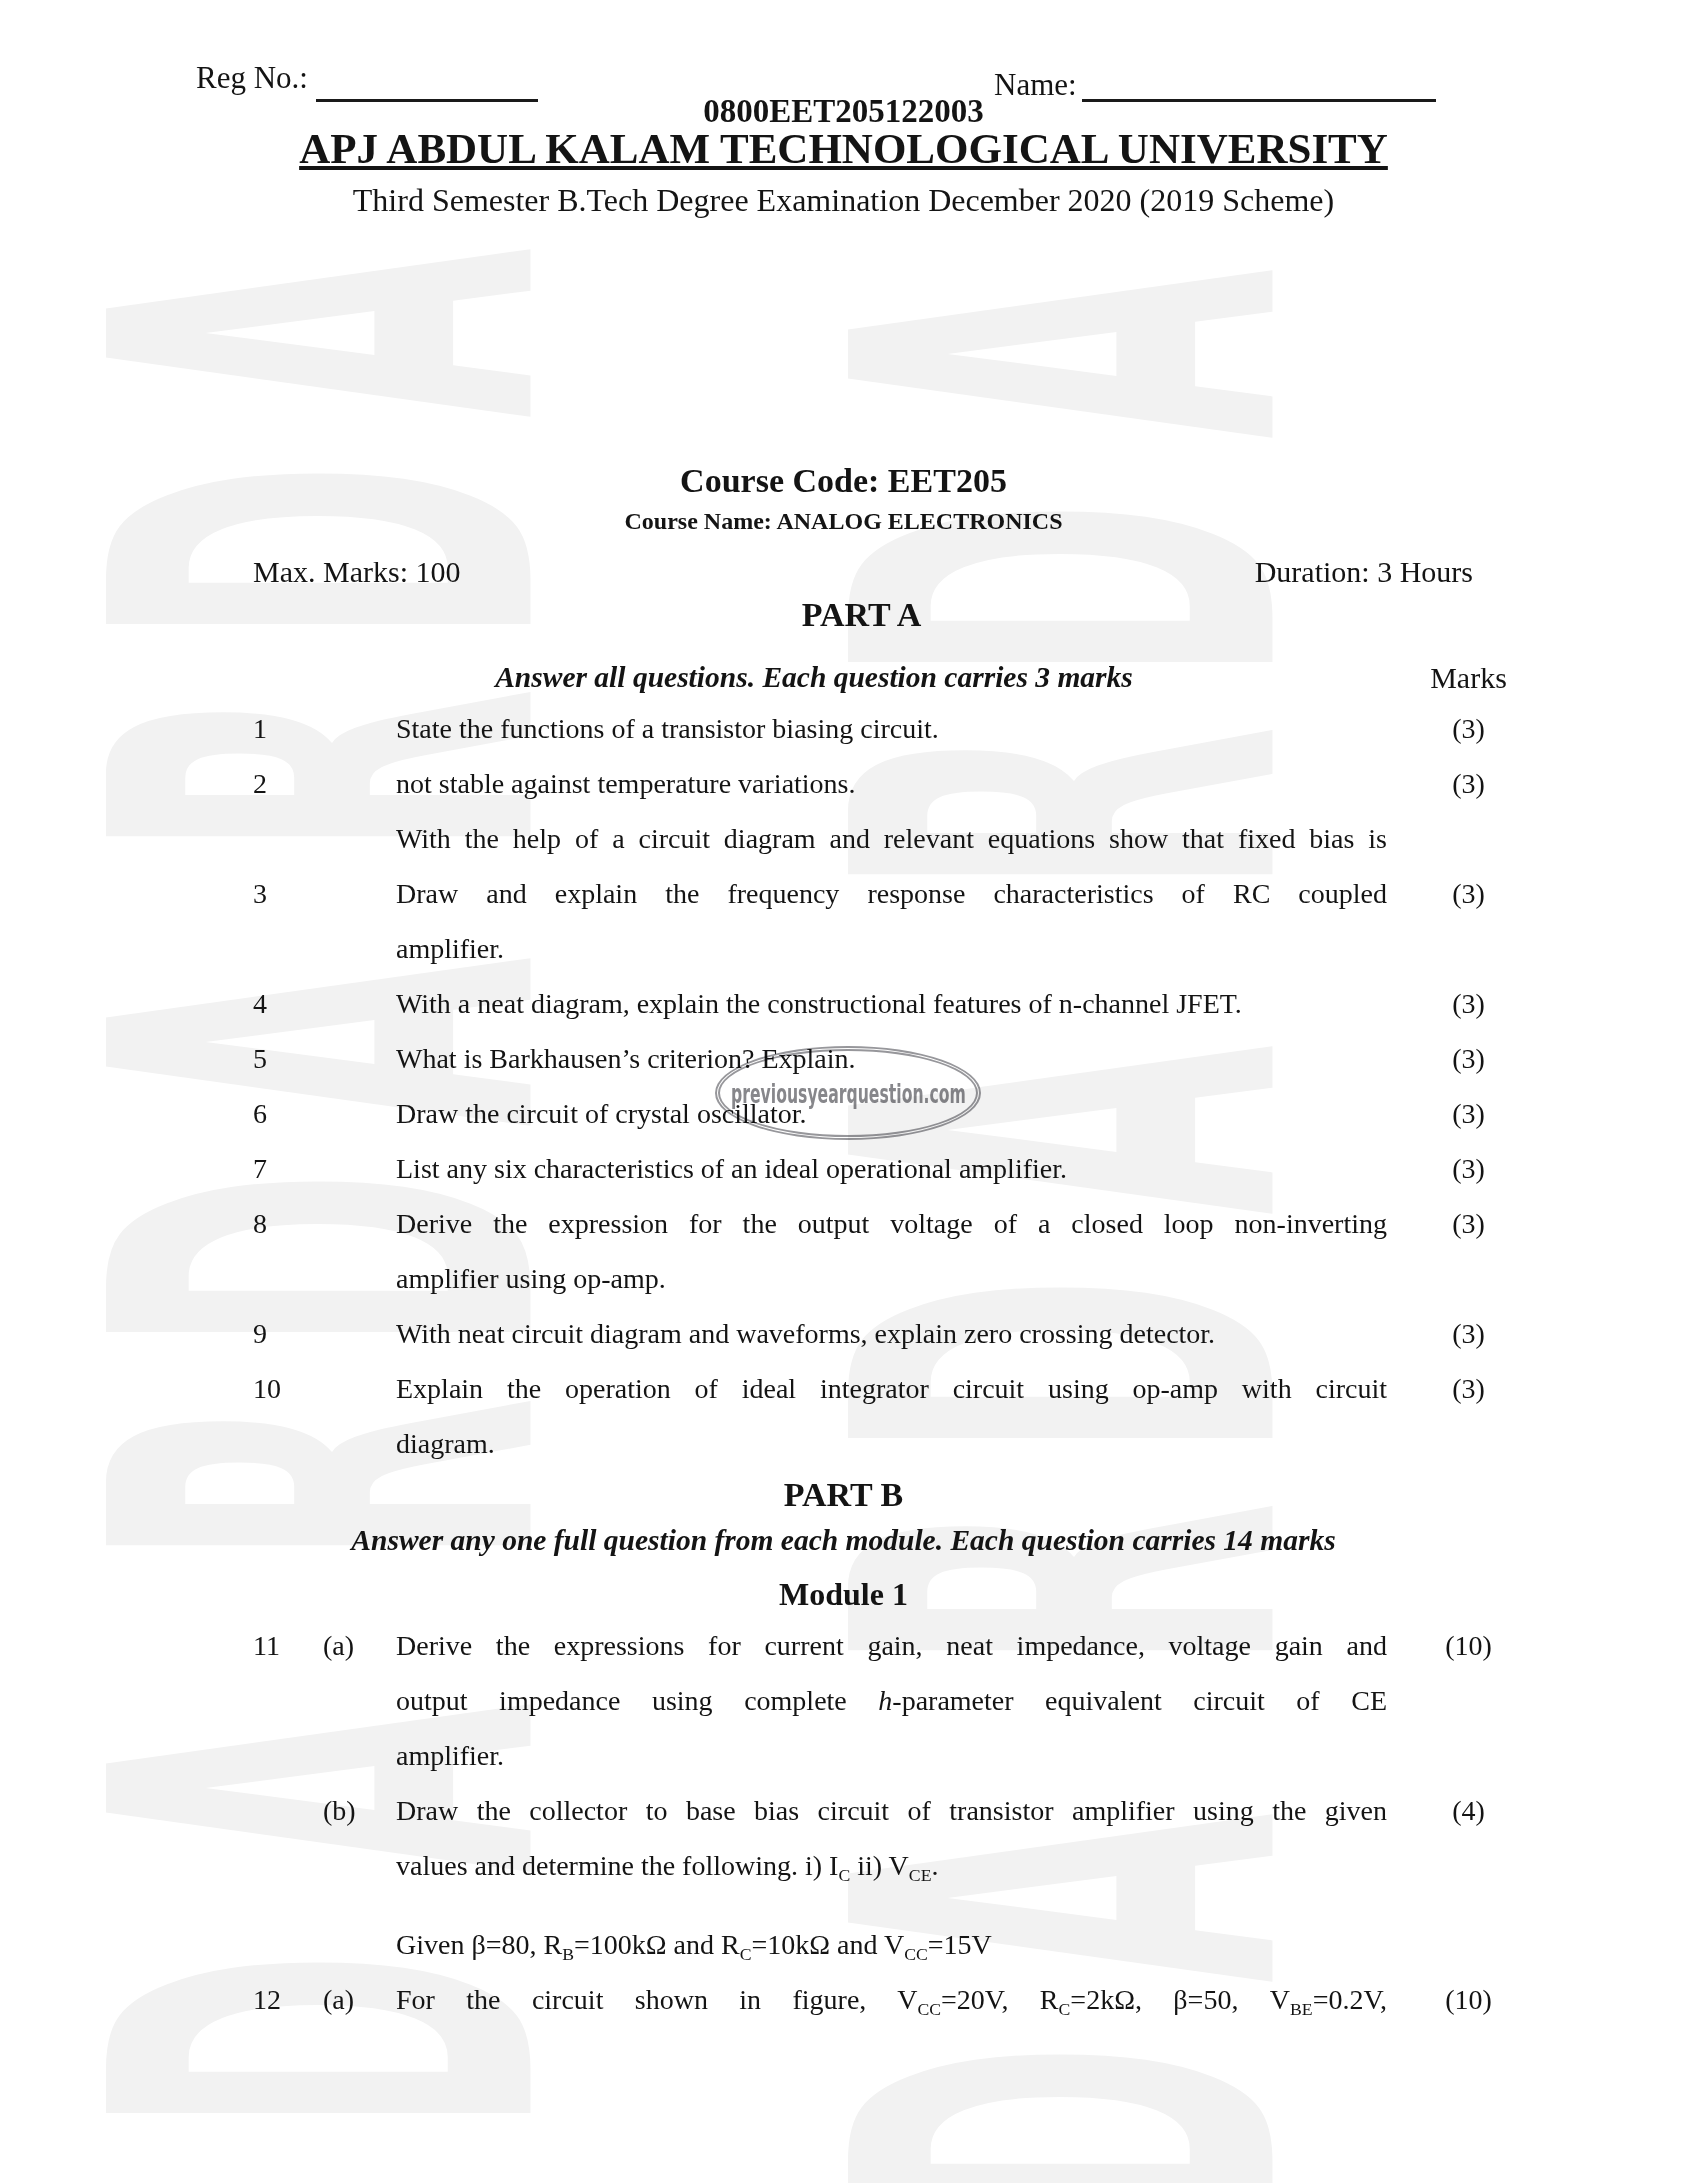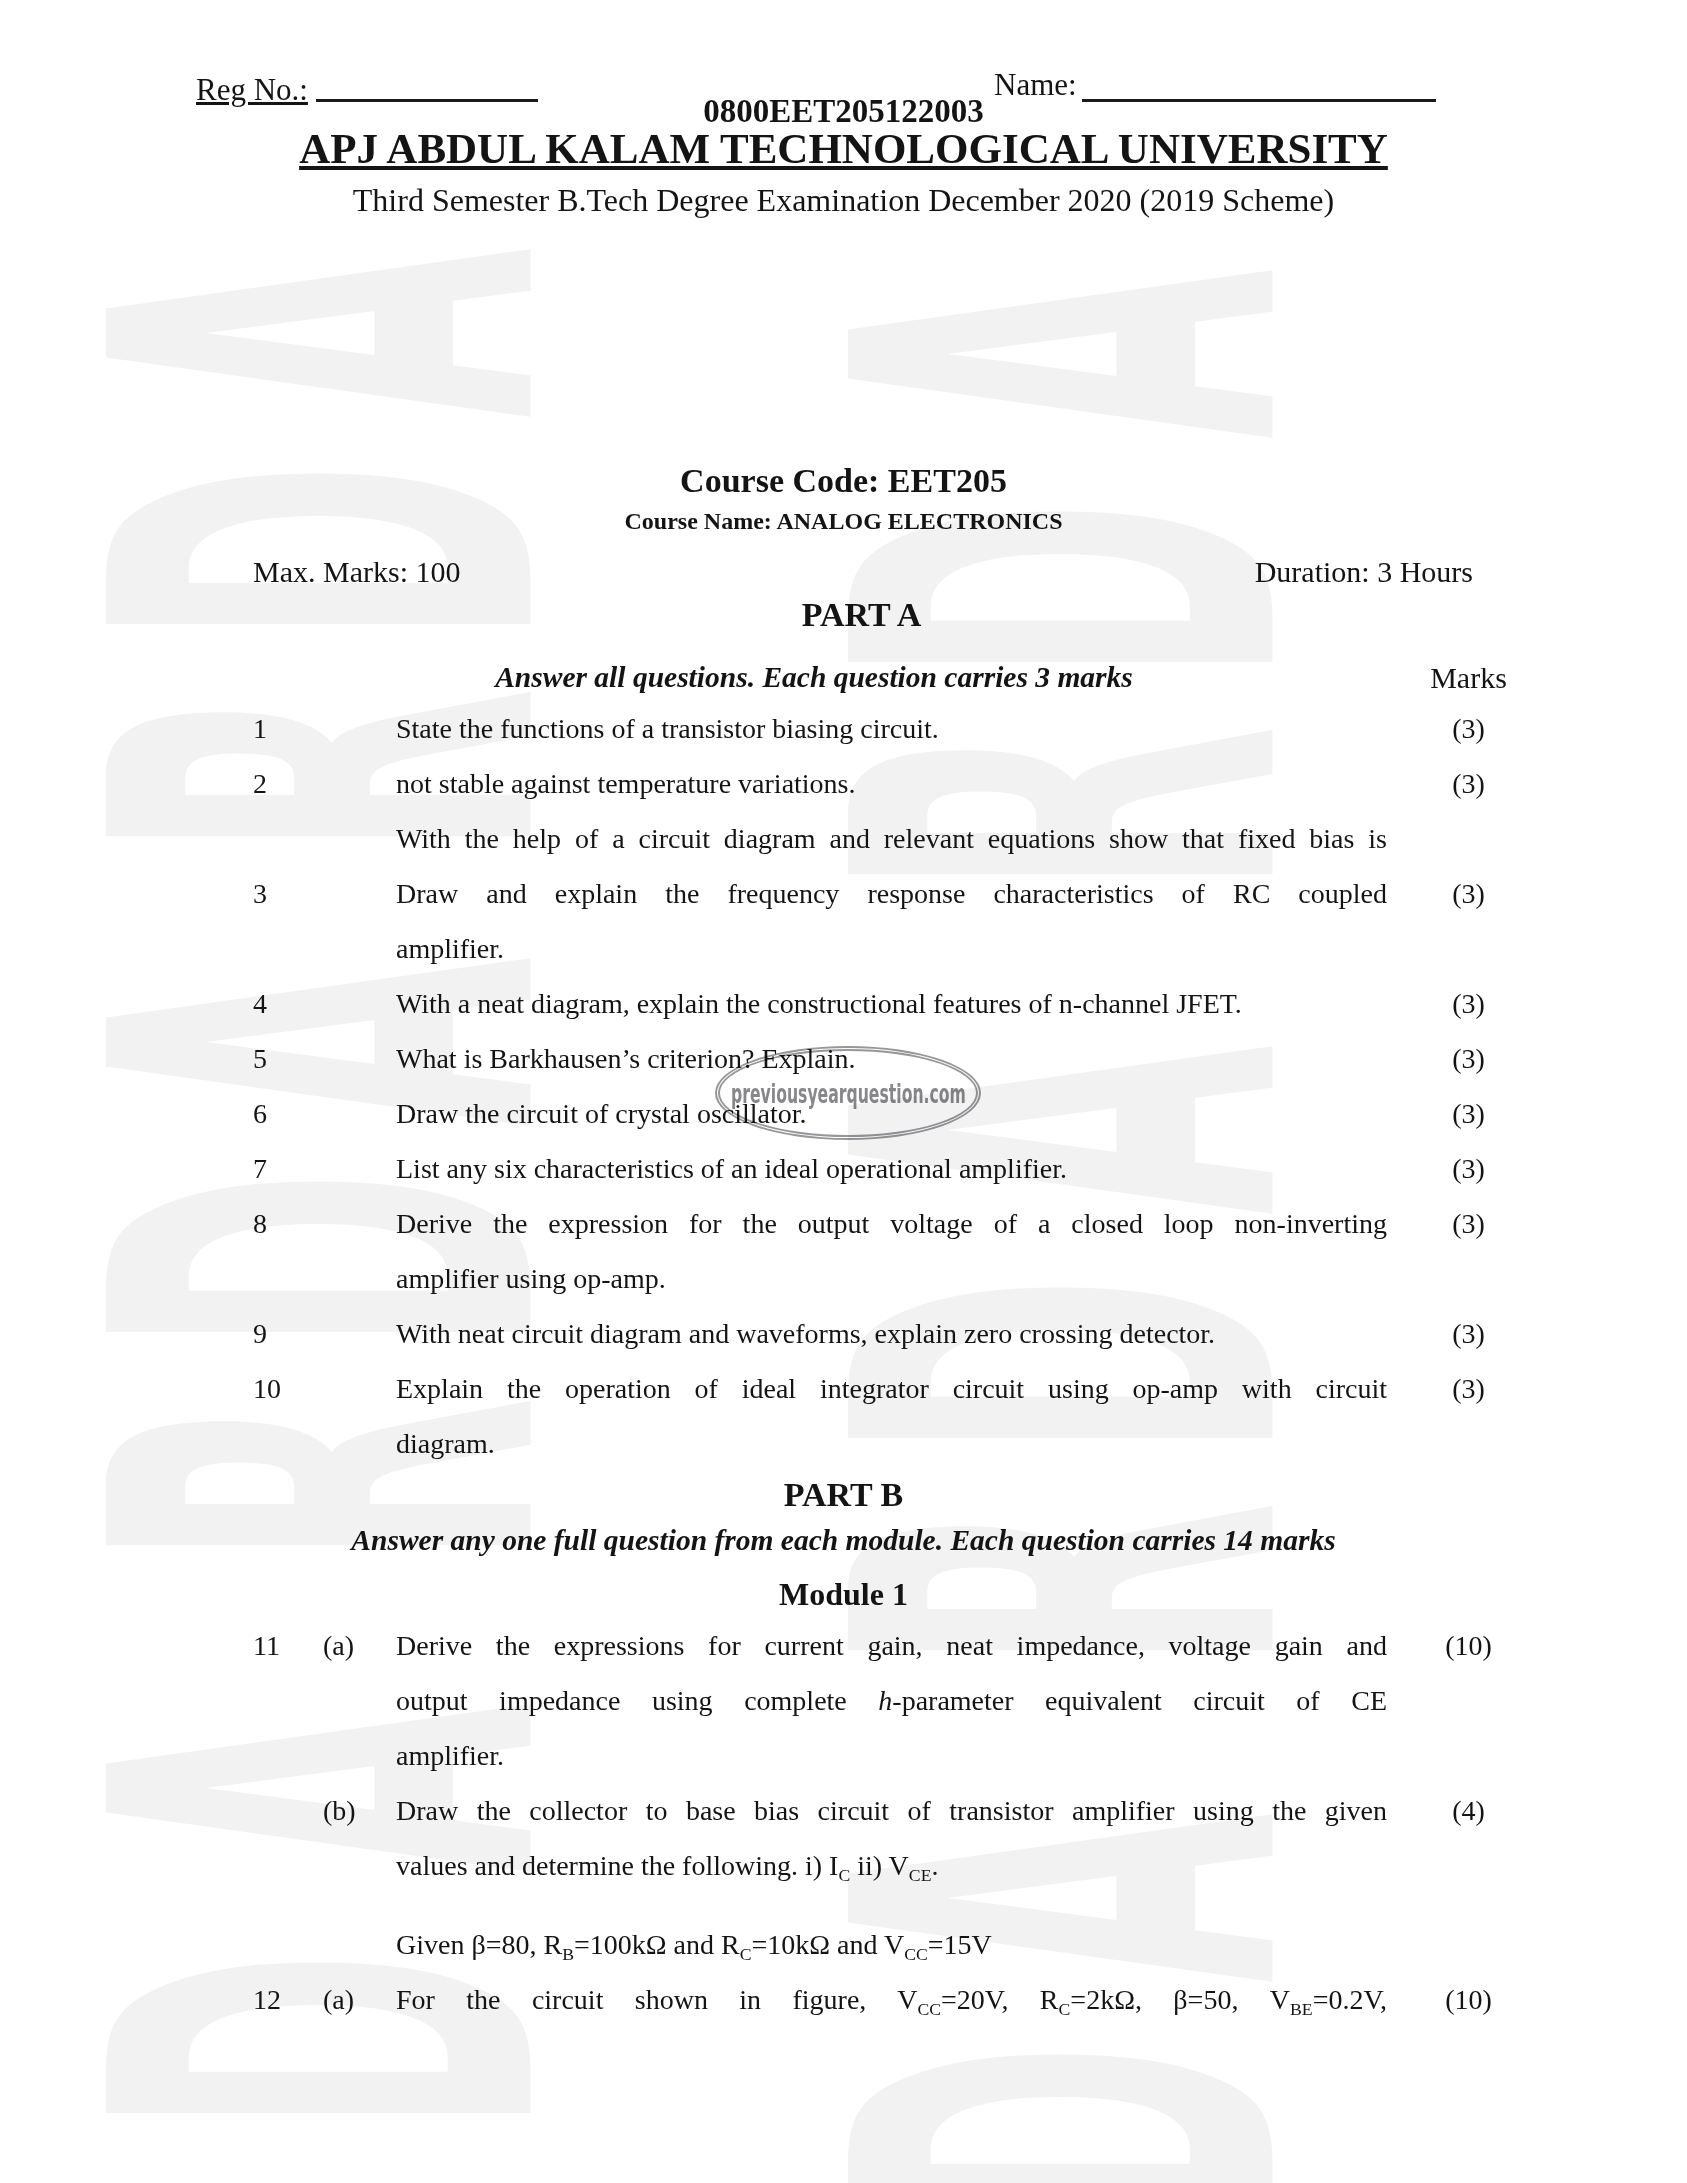--- a/index.html
+++ b/index.html
@@ -75,21 +75,21 @@
       <span class="wm-letter" style="left: 1071px; top: 810px; color: rgb(242, 242, 242);">R</span>
       <span class="wm-letter" style="left: 1071px; top: 1130px; color: rgb(242, 242, 242);">A</span>
       <span class="wm-letter" style="left: 1071px; top: 1367px; color: rgb(242, 242, 242);">D</span>
       <span class="wm-letter" style="left: 1071px; top: 1586px; color: rgb(242, 242, 242);">R</span>
       <span class="wm-letter" style="left: 1071px; top: 1898px; color: rgb(242, 242, 242);">A</span>
       <span class="wm-letter" style="left: 1071px; top: 2134px; color: rgb(242, 242, 242);">D</span>
     </div>
 
   <div class="content">
 
-    <div class="abs hdr-label" style="left:196px;top:72px;text-decoration:underline;">Reg No.:</div>
+    <div class="abs hdr-label" style="left:196px;top:60px;">Reg No.:</div>
     <div class="abs rule" style="left:316px;top:99px;width:222px;"></div>
     <div class="abs hdr-label" style="left:994px;top:67px;">Name:</div>
     <div class="abs rule" style="left:1082px;top:99px;width:354px;"></div>
 
     <div class="abs ctr paper-code">0800EET205122003</div>
     <div class="abs ctr university">APJ ABDUL KALAM TECHNOLOGICAL UNIVERSITY</div>
     <div class="abs ctr exam-title">Third Semester B.Tech Degree Examination December 2020 (2019 Scheme)</div>
 
     <div class="abs ctr course-code">Course Code: EET205</div>
     <div class="abs ctr course-name">Course Name: ANALOG ELECTRONICS</div>

